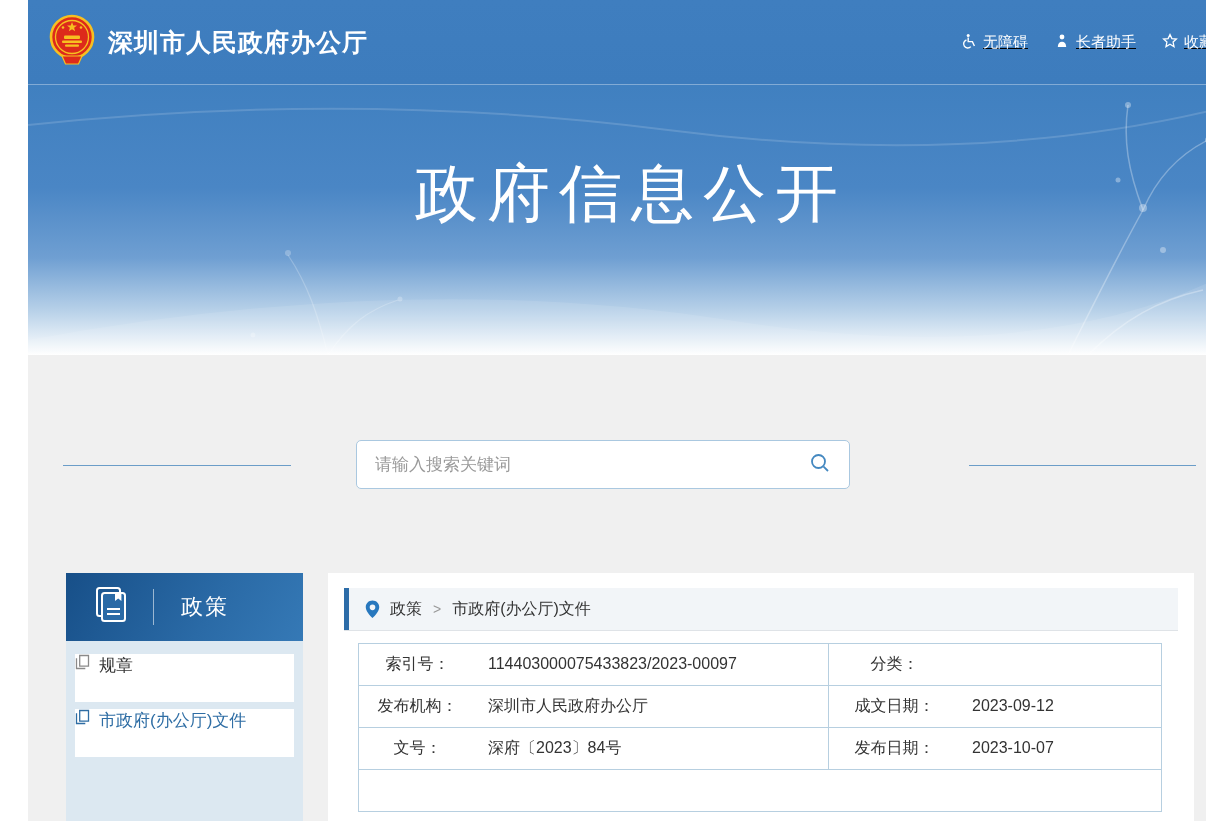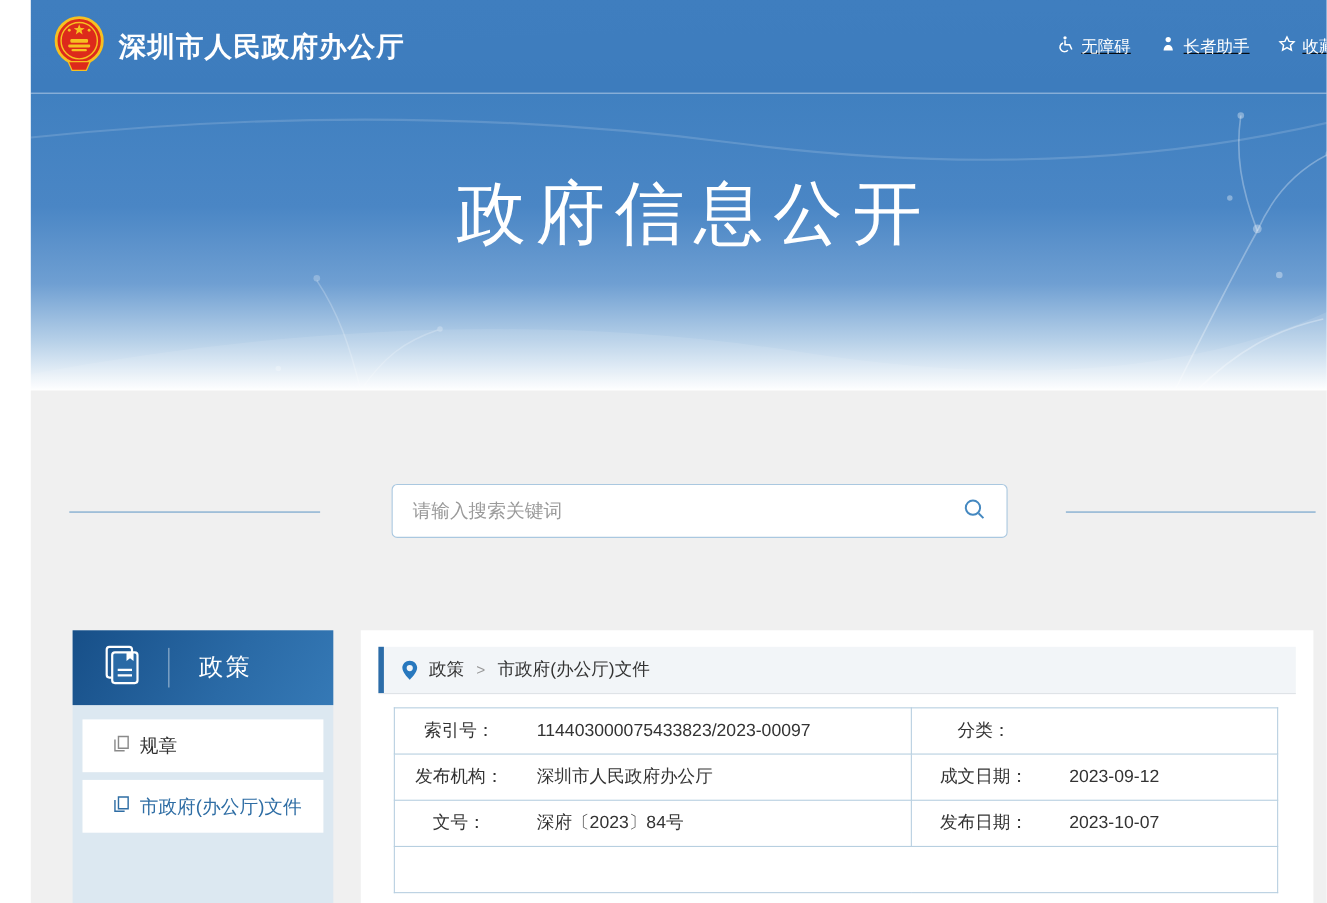--- a/index.html
+++ b/index.html
@@ -26,39 +26,39 @@
   .banner-title { position:absolute; top:66px; left:0; width:100%; text-align:center;
     font-size:63px; font-weight:normal; color:#fff; letter-spacing:9px; }
 
   
   .content-bg { position:absolute; top:355px; left:0; width:1206px; height:466px; background:#f0f0f0; }
 
   .hline { position:absolute; top:110px; height:1px; background:#6b9dc8; }
   .hline.left  { left:35px;  width:228px; }
   .hline.right { left:941px; width:227px; }
 
-  .searchbox { position:absolute; left:328px; top:85px; width:560px; height:49px;
+  .searchbox { position:absolute; left:328px; top:85px; width:494px; height:49px;
     background:#fff; border:1px solid #aac8e0; border-radius:5px;
     display:flex; align-items:center; }
   .search-input { flex:1; height:100%; border:none; outline:none; background:transparent;
     font-size:17px; color:#333; padding-left:18px;
     font-family:"Liberation Sans","DejaVu Sans",sans-serif; }
   .search-input::placeholder { color:#9a9a9a; }
   .search-btn { width:58px; height:100%; border:none; background:transparent; cursor:pointer;
     display:flex; align-items:center; justify-content:center; }
 
   
   .sidebar { position:absolute; left:38px; top:218px; width:237px; height:248px; background:#dce8f1; }
   .sidebar-head { height:68px; display:flex; align-items:center; padding-left:26px;
     background:linear-gradient(120deg,#174f88 0%,#2a6aa6 60%,#3579b6 100%); }
   .sidebar-vdiv { width:1px; height:36px; background:rgba(255,255,255,.55); margin:0 27px 0 21px; }
   .sidebar-title { color:#fff; font-size:22px; letter-spacing:2px; }
   .sidebar-menu { padding:13px 9px 0 9px; display:flex; flex-direction:column; gap:7px; }
-  .menu-item { height:48px; background:#fff; display:flex; align-items:center;
-    padding-left:28px; gap:9px; font-size:17px; color:#333; text-decoration:none; cursor:pointer; }
+  .menu-item { height:48px; background:#fff; display:flex; 
+    gap:9px; font-size:17px; color:#333; text-decoration:none; cursor:pointer; }
   .menu-item svg { color:#8a8a8a; }
   .menu-item.active { color:#2e6da4; }
   .menu-item.active svg { color:#2e6da4; }
 
   
   .panel { position:absolute; left:300px; top:218px; width:866px; height:248px; background:#fff; }
   .breadcrumb { position:absolute; left:16px; top:15px; width:834px; height:43px;
     background:#f2f5f8; border-bottom:1px solid #dfe3e7;
     display:flex; align-items:center; font-size:16px; color:#333; }
   .bc-bar { width:5px; align-self:stretch; background:#2c6ca8; margin-right:16px; }

